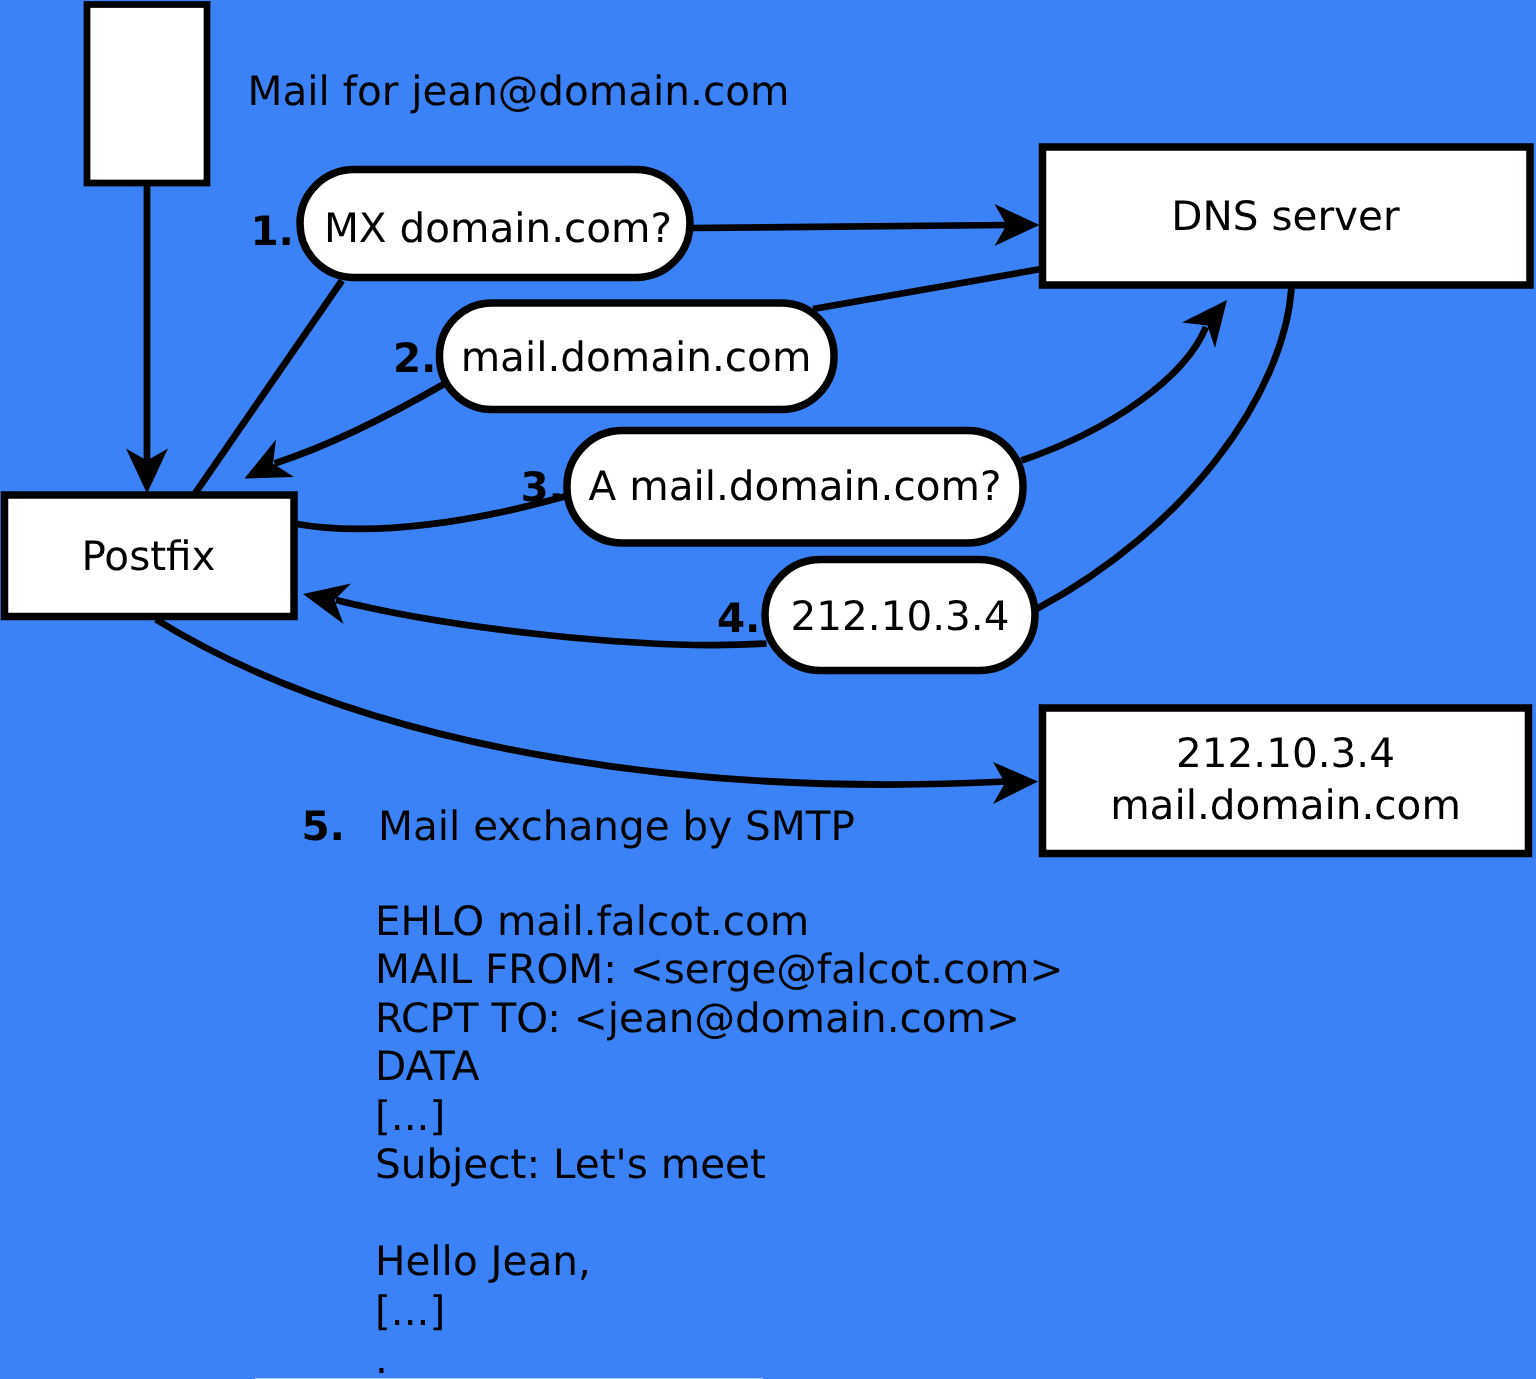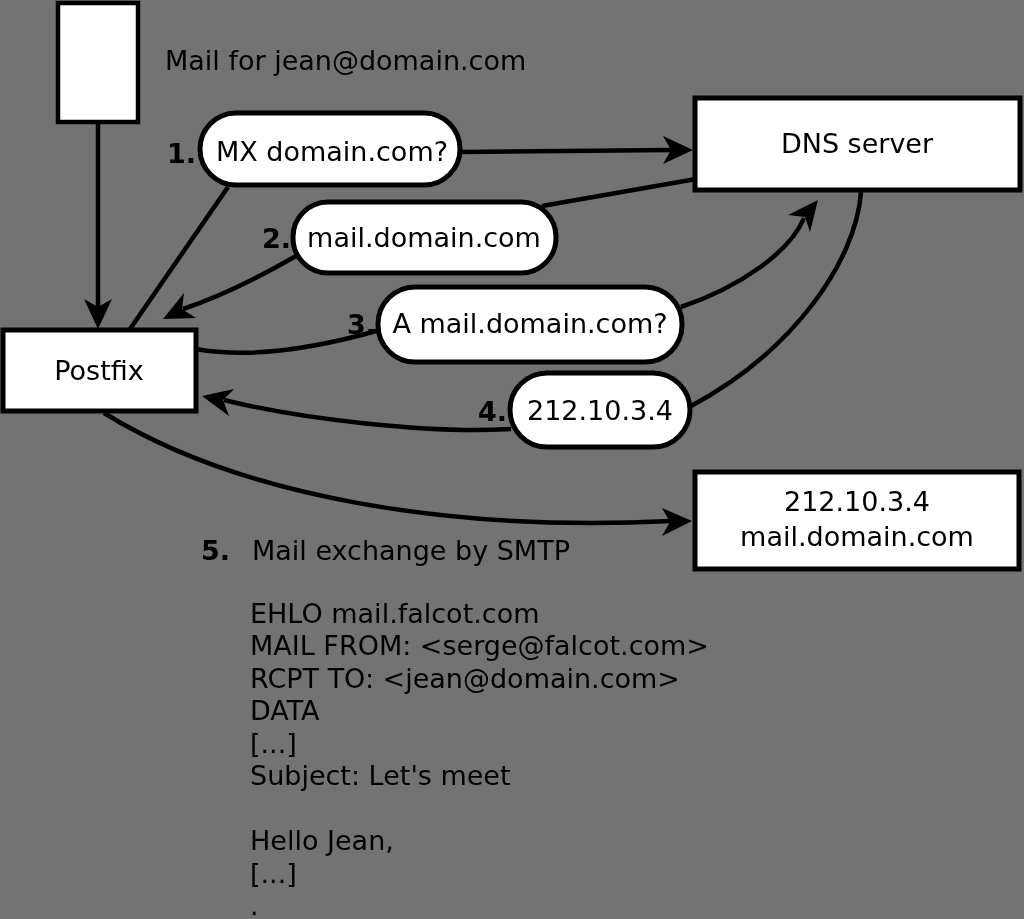--- a/index.html
+++ b/index.html
@@ -4,21 +4,21 @@
 <style>
   html, body {
     margin: 0;
     padding: 0;
     background: #ffffff;
   }
   .canvas {
     position: relative;
     width: 1024px;
     height: 919px;
-    background: #737373;
+    background: #3b82f6;
     font-family: "DejaVu Sans", sans-serif;
     overflow: hidden;
   }
   svg text {
     font-family: "DejaVu Sans", sans-serif;
     font-size: 27px;
     fill: #000000;
   }
   svg text.num {
     font-weight: bold;

